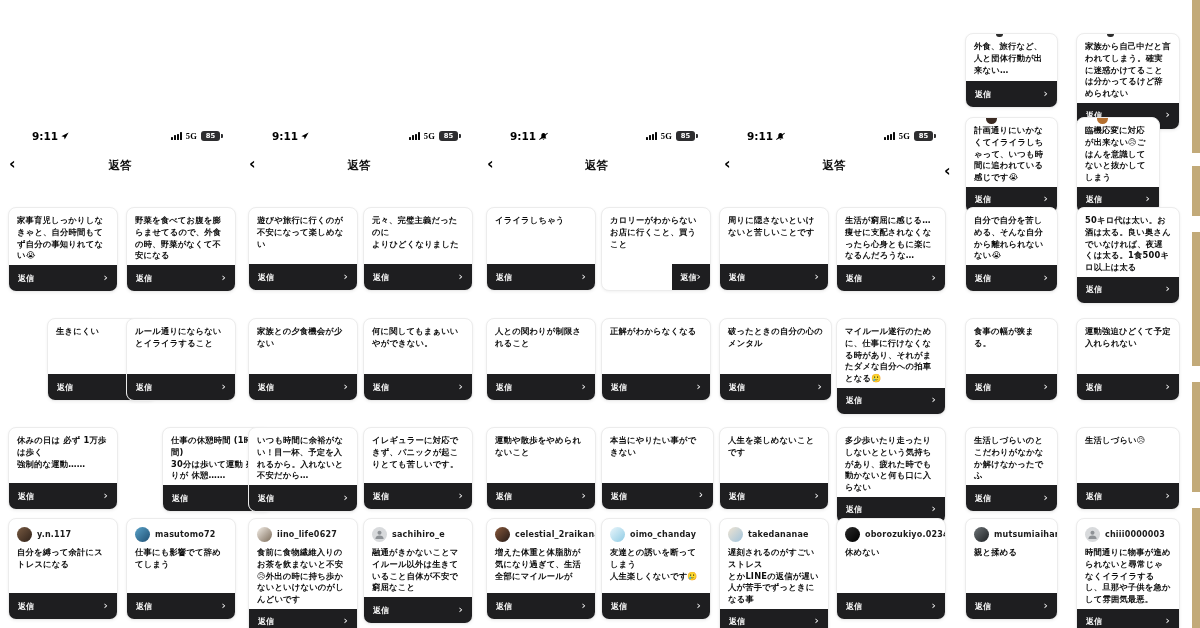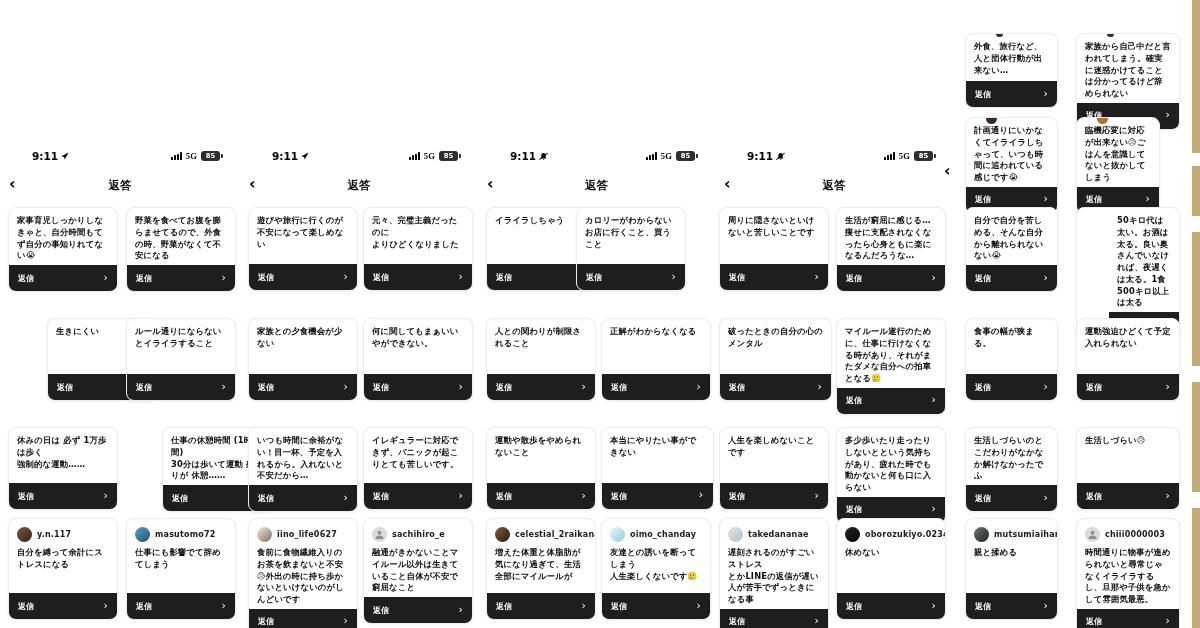--- a/index.html
+++ b/index.html
@@ -1,21 +1,21 @@
 <!DOCTYPE html>
 <html><head>
 <meta charset="utf-8">
 <style>
   html,body{margin:0;padding:0;background:#ffffff;}
   body{width:1200px;height:628px;overflow:hidden;position:relative;
        font-family:"DejaVu Sans","Liberation Sans",sans-serif;}
   #canvas{position:absolute;inset:0;background:#fff;}
 
   
-  .phone-header{position:absolute;top:148px;height:56px;}
+  .phone-header{position:absolute;top:128px;height:56px;}
   .status{display:flex;align-items:center;justify-content:space-between;
           height:16px;padding:0 20px 0 32px;}
   .time{font-size:10.5px;font-weight:700;color:#000;display:flex;align-items:center;gap:3px;}
   .time-icon{display:flex;align-items:center;}
   .sicons{display:flex;align-items:center;gap:4px;}
   .sig{display:flex;align-items:flex-end;gap:1px;}
   .sig span{width:2px;background:#0a0a0a;border-radius:0.5px;display:block;}
   .net{font-size:8.5px;font-weight:600;color:#000;letter-spacing:.2px;font-family:Liberation Serif, serif;}
   .batt{min-width:17px;height:10px;background:#2e2e30;border-radius:3px;color:#fff;
         font-size:6.8px;font-weight:700;display:flex;align-items:center;justify-content:center;
@@ -236,21 +236,21 @@
         <span class="reply-chevron">›</span>
       </div>
     </div>
     <div class="card" style="left: 486px; top: 207px; width: 110px; min-height: 84px;">
       <div class="card-text">イライラしちゃう</div>
       <div class="card-footer" style="background: rgb(30, 30, 32);">
         <span class="reply-label">返信</span>
         <span class="reply-chevron">›</span>
       </div>
     </div>
-    <div class="card" style="left: 576px; top: 207px; width: 110px; min-height: 84px;">
+    <div class="card" style="left: 601px; top: 207px; width: 110px; min-height: 84px; align-items: flex-end;">
       <div class="card-text">カロリーがわからないお店に行くこと、買うこと</div>
       <div class="card-footer" style="background: rgb(30, 30, 32);">
         <span class="reply-label">返信</span>
         <span class="reply-chevron">›</span>
       </div>
     </div>
     <div class="card" style="left: 719px; top: 207px; width: 110px; min-height: 84px;">
       <div class="card-text">周りに隠さないといけないと苦しいことです</div>
       <div class="card-footer" style="background: rgb(30, 30, 32);">
         <span class="reply-label">返信</span>
@@ -264,21 +264,21 @@
         <span class="reply-chevron">›</span>
       </div>
     </div>
     <div class="card" style="left: 965px; top: 207px; width: 93px; min-height: 84px;">
       <div class="card-text">自分で自分を苦しめる、そんな自分から離れられないない😭</div>
       <div class="card-footer" style="background: rgb(30, 30, 32);">
         <span class="reply-label">返信</span>
         <span class="reply-chevron">›</span>
       </div>
     </div>
-    <div class="card" style="left: 1076px; top: 207px; width: 104px; min-height: 84px; padding-left: 32px;">
+    <div class="card" style="left: 1076px; top: 207px; width: 104px; min-height: 84px;">
       <div class="card-text">50キロ代は太い。お酒は太る。良い奥さんでいなければ、夜遅くは太る。1食500キロ以上は太る</div>
       <div class="card-footer" style="background: rgb(30, 30, 32);">
         <span class="reply-label">返信</span>
         <span class="reply-chevron">›</span>
       </div>
     </div>
     <div class="card" style="left: 8px; top: 318px; width: 110px; min-height: 83px; margin-left: 39px;">
       <div class="card-text">生きにくい</div>
       <div class="card-footer" style="background: rgb(30, 30, 32);">
         <span class="reply-label">返信</span>

